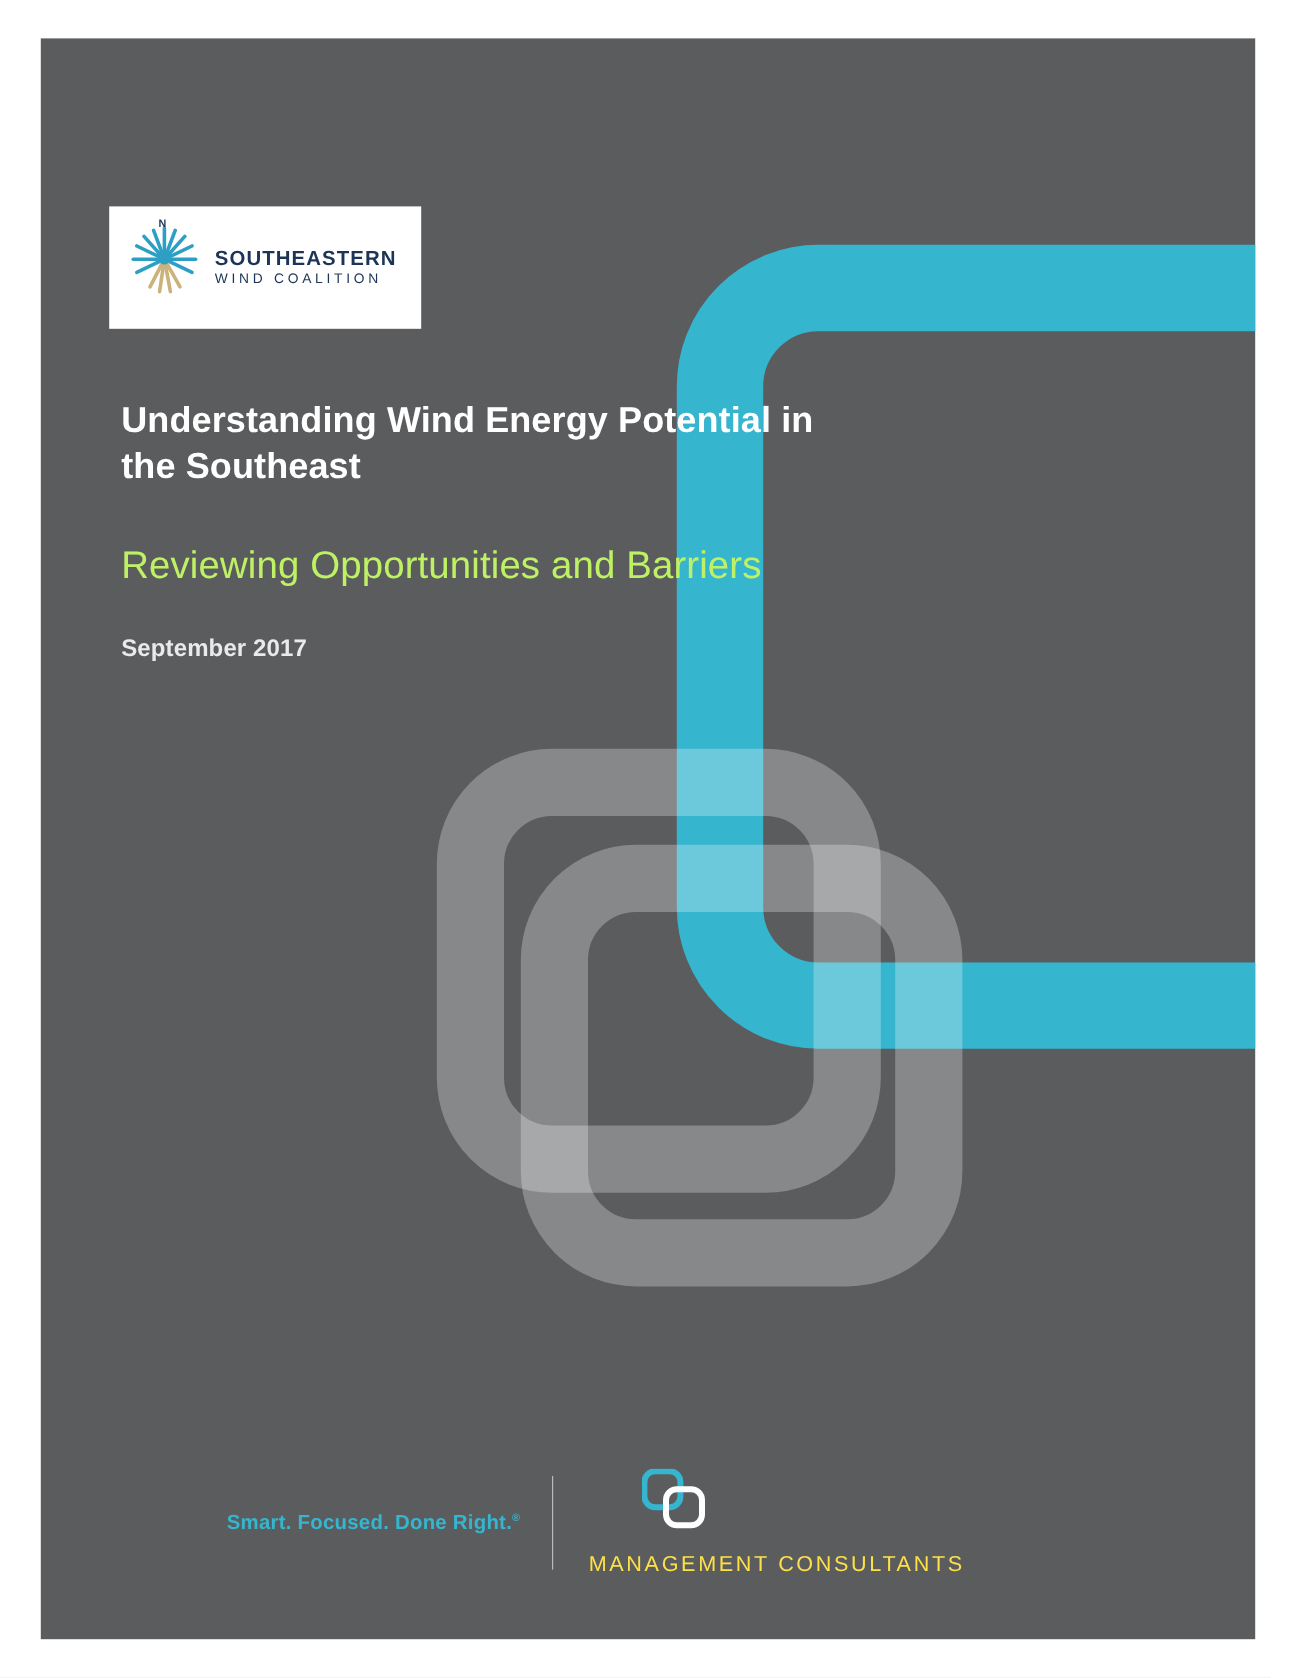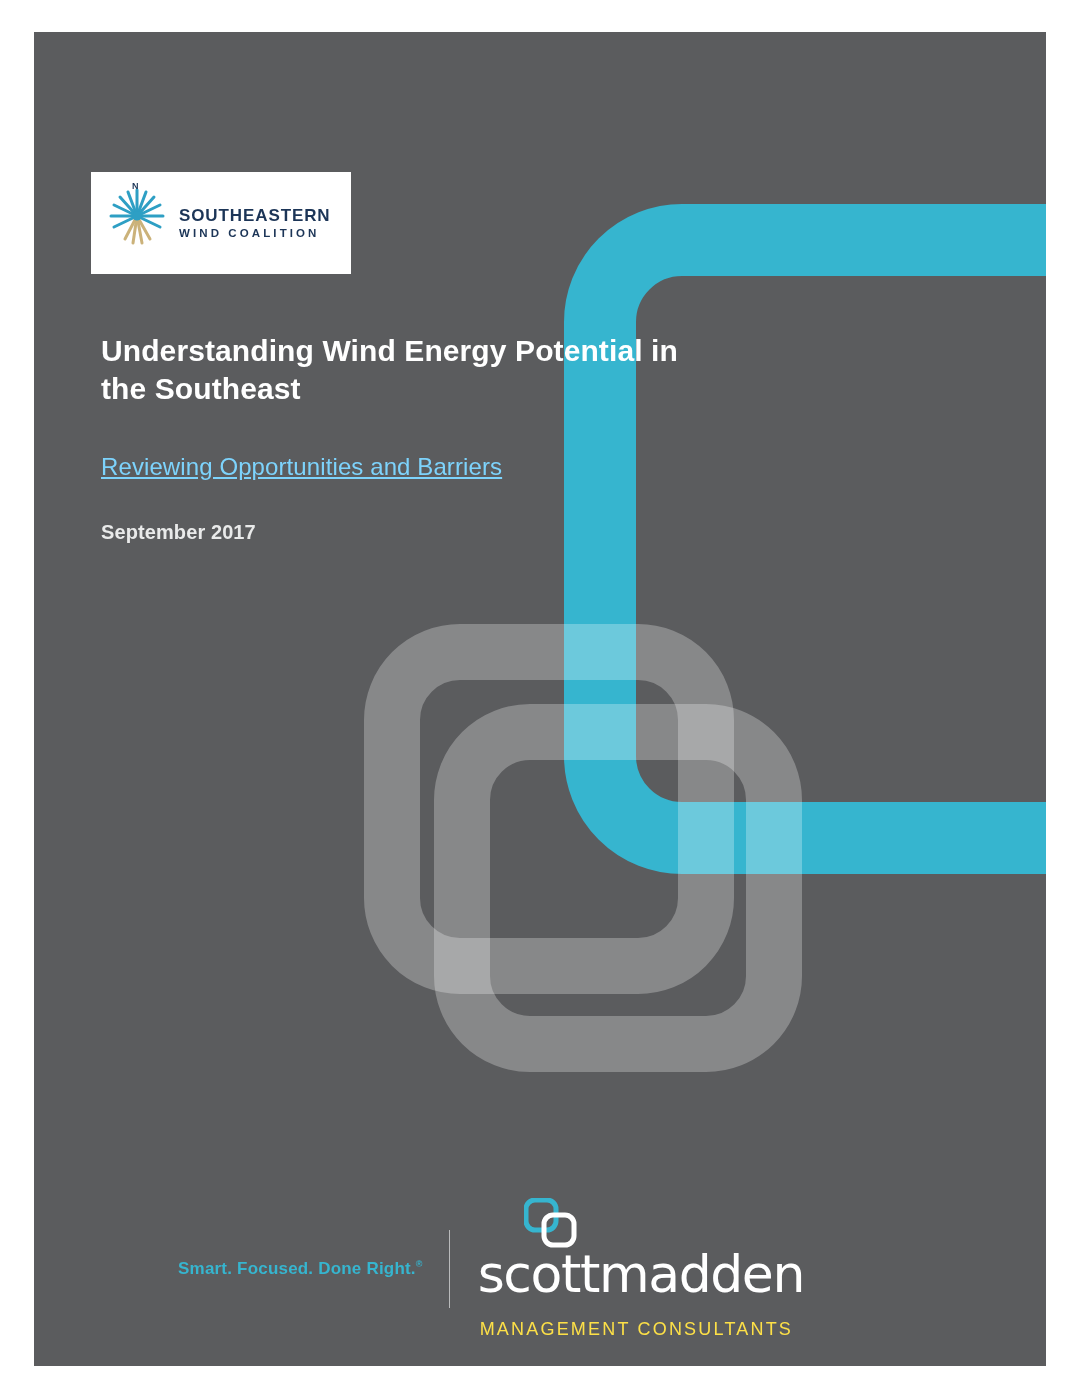--- a/index.html
+++ b/index.html
@@ -91,21 +91,21 @@
     line-height: 1.15;
   }
   .logo-text .line1 {
     font-size: 17px;
     font-weight: bold;
     letter-spacing: 0.9px;
     color: #1c3557;
   }
   .logo-text .line2 {
     font-size: 11.5px;
-    font-weight: bold;
+    font-weight: normal;
     letter-spacing: 3.1px;
     color: #1c3557;
     margin-top: 2px;
   }
   .logo-n {
     position: absolute;
     left: 31px;
     top: -1px;
     font-size: 9px;
     color: #1c3557;
@@ -122,26 +122,25 @@
   }
   .doc-title {
     color: #ffffff;
     font-size: 30px;
     font-weight: bold;
     line-height: 1.28;
     margin: 0;
     letter-spacing: 0.1px;
   }
   .doc-subtitle {
-    color: #7dd3fc;
-    font-size: 24px;
+    color: #bef264;
+    font-size: 32px;
     font-weight: normal;
     margin: 44px 0 0 0;
     letter-spacing: 0.1px;
-    text-decoration: underline;
   }
   .doc-date {
     color: #e9eaea;
     font-size: 20px;
     font-weight: bold;
     margin: 40px 0 0 0;
     letter-spacing: 0.1px;
   }
 
   
@@ -251,19 +250,18 @@
     <div class="footer">
       <div class="tagline"><span>Smart. Focused. Done Right.</span><sup>®</sup></div>
       <div class="divider"></div>
       <div class="brand">
         <div class="brand-mark">
           <svg width="58" height="54" viewBox="0 0 58 54" aria-hidden="true">
             <rect x="2" y="2" width="30" height="30" rx="9" ry="9" fill="none" stroke="#36b5cf" stroke-width="5"></rect>
             <rect x="20" y="17" width="30" height="30" rx="9" ry="9" fill="none" stroke="#ffffff" stroke-width="5"></rect>
           </svg>
         </div>
-        <div class="brand-name">scottmadden</div>
         <div class="brand-sub">MANAGEMENT CONSULTANTS</div>
       </div>
     </div>
 
   </div>
 </div>
 
 </body></html>

